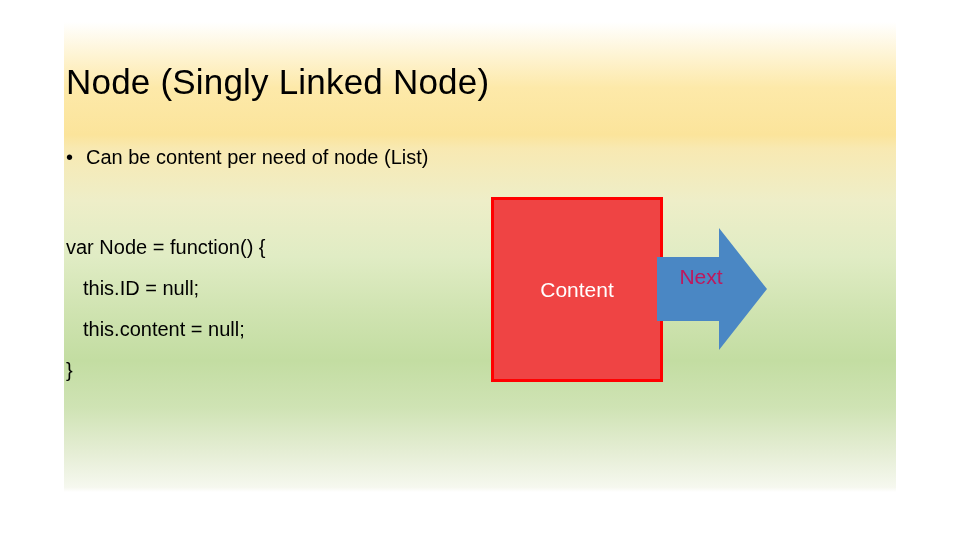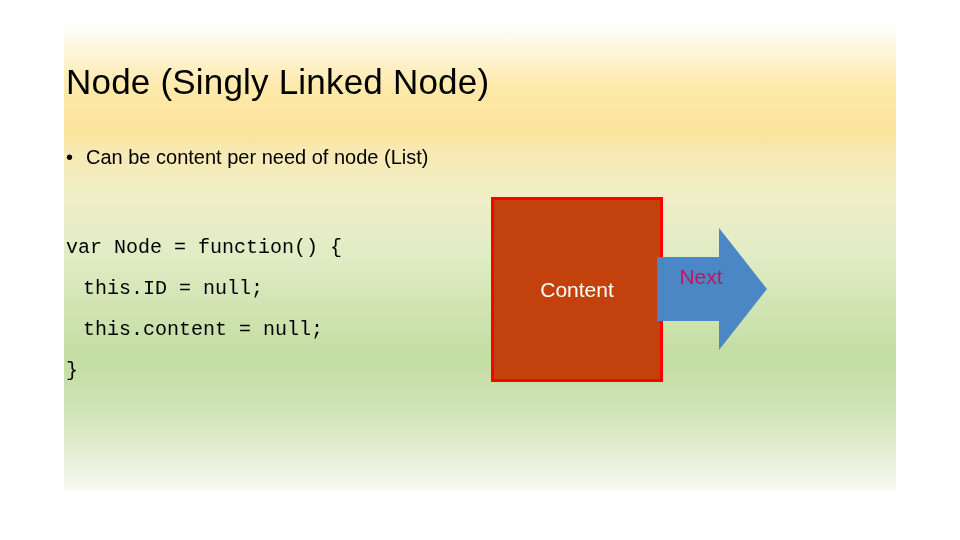--- a/index.html
+++ b/index.html
@@ -69,36 +69,35 @@
     line-height: 1;
   }
   .code-block {
     position: absolute;
     left: 66px;
     top: 227px;
     width: 400px;
     font-size: 20px;
     color: #000000;
     line-height: 41px;
-    font-family: Liberation Mono, monospace;
   }
   .code-line {
     white-space: pre;
   }
   .indent {
     padding-left: 17px;
   }
   
   .node-box {
     position: absolute;
     left: 491px;
     top: 197px;
     width: 172px;
     height: 185px;
-    background: #c2410c;
+    background: #ef4444;
     border: 3px solid #ff0000;
     box-sizing: border-box;
     display: flex;
     align-items: center;
     justify-content: center;
   }
   .node-box-label {
     color: #ffffff;
     font-size: 21px;
     line-height: 29px;

